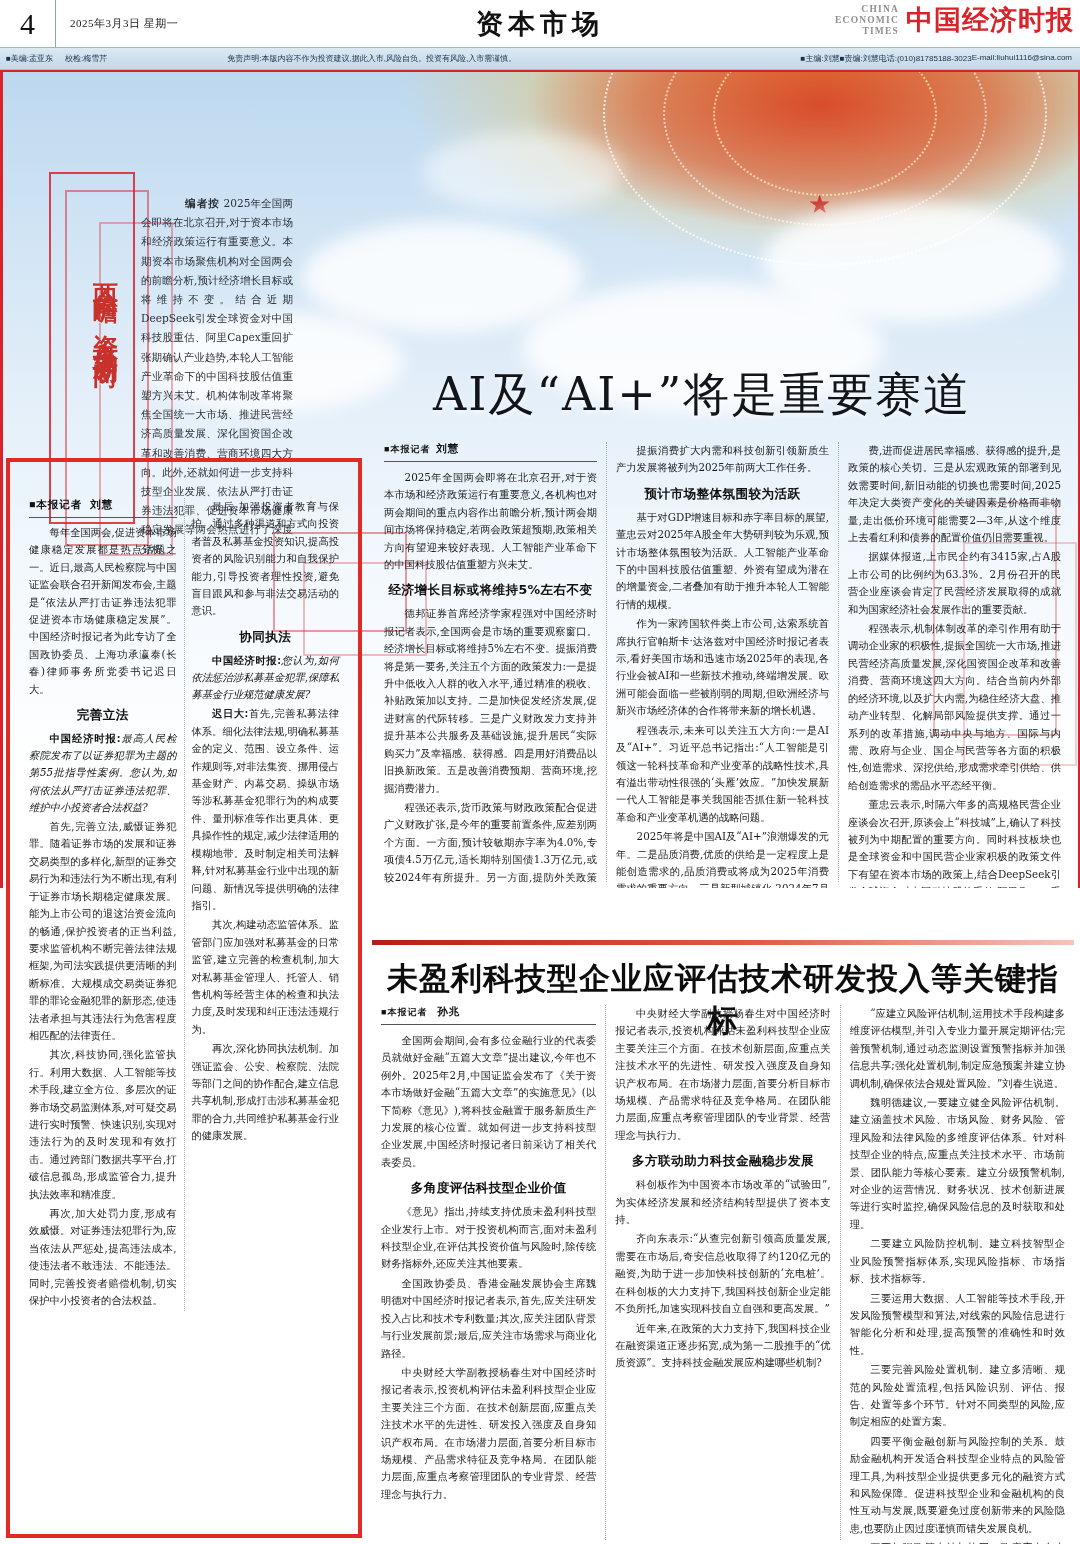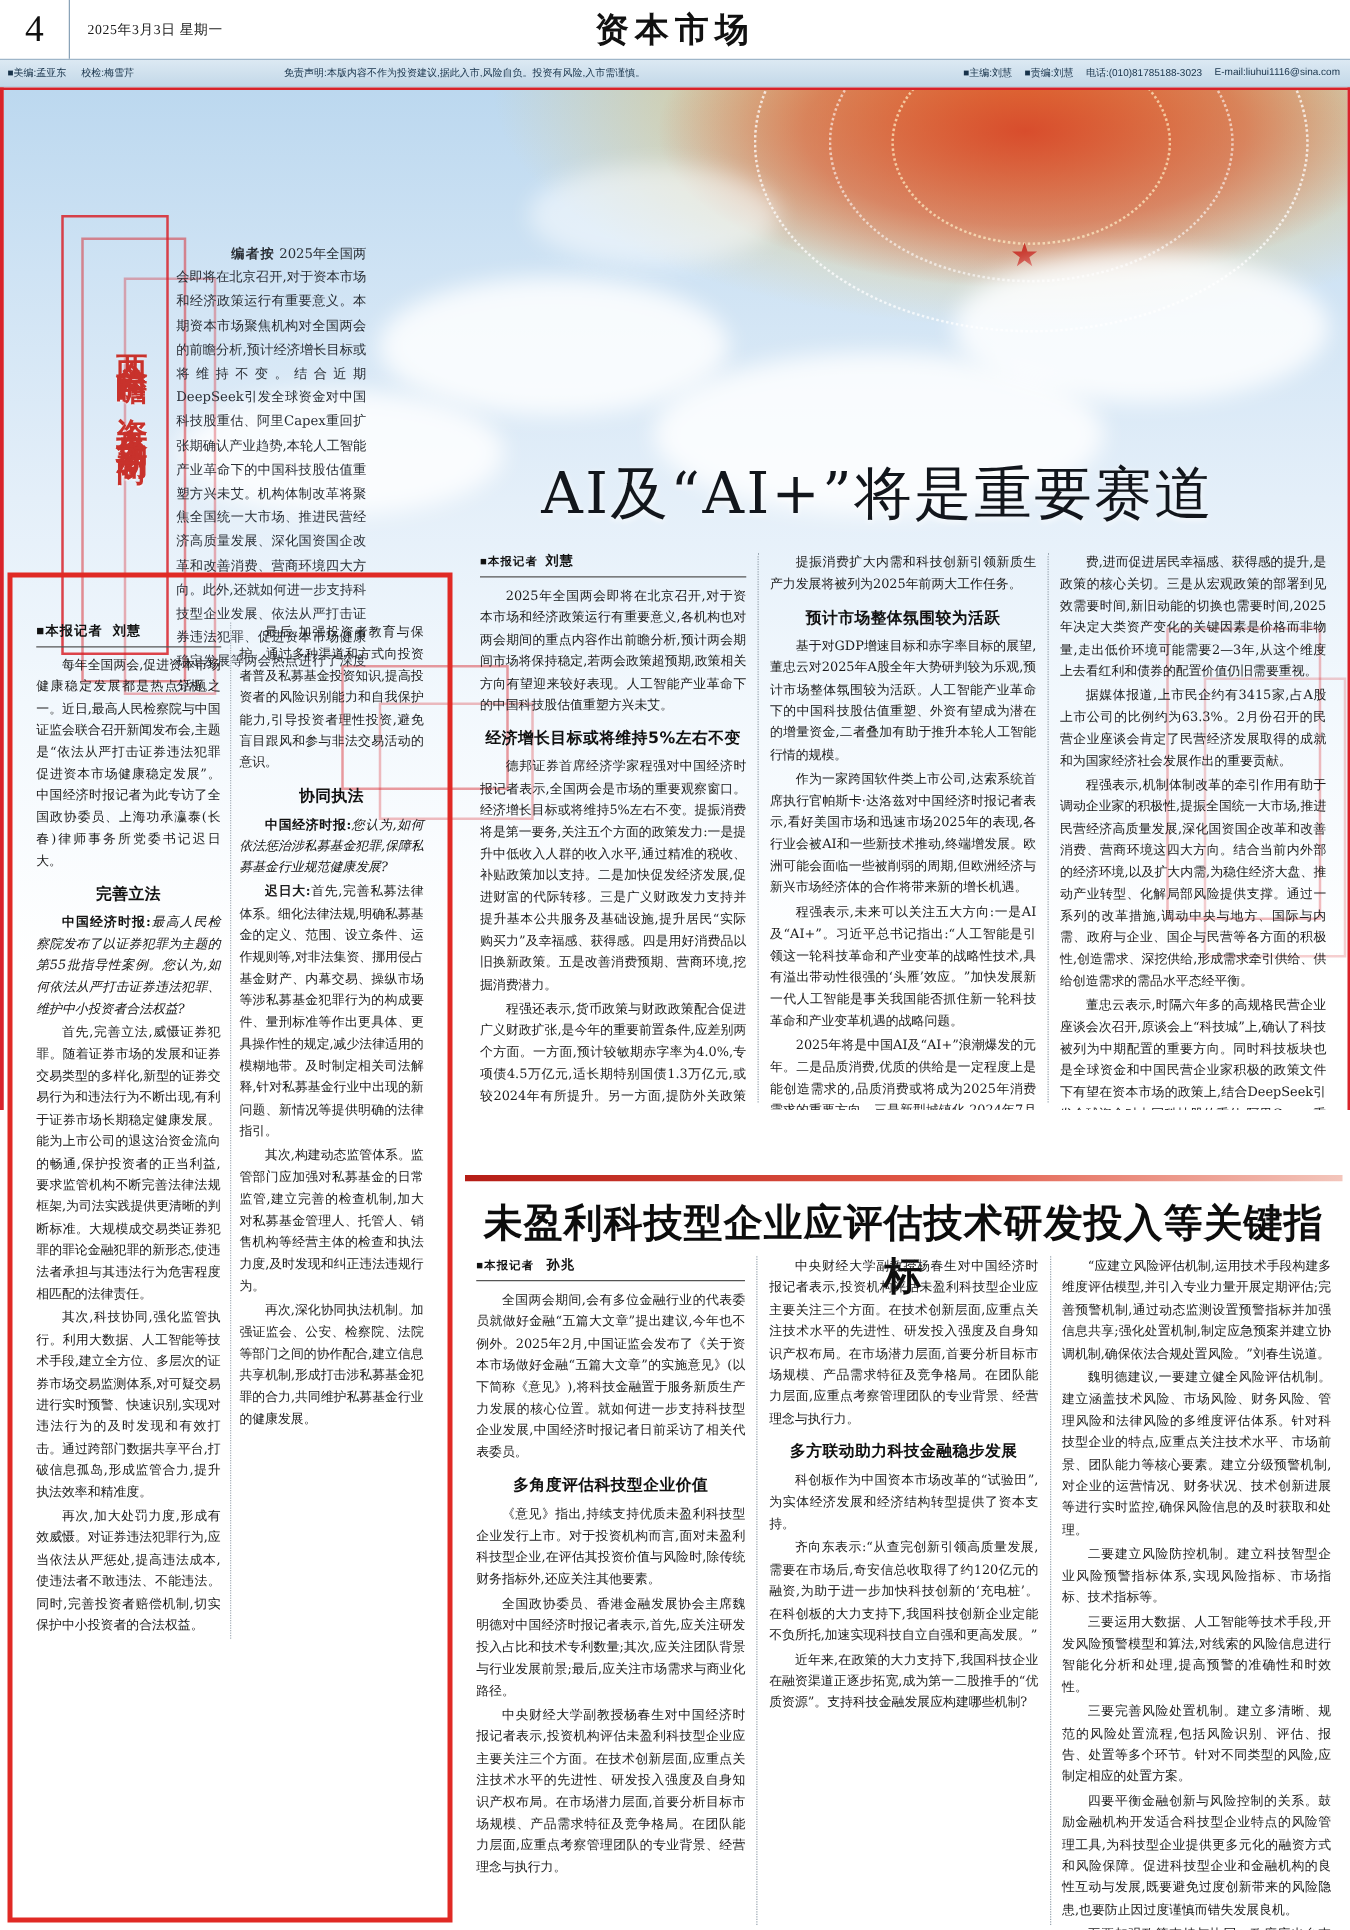--- a/index.html
+++ b/index.html
@@ -42,21 +42,21 @@
 
   
   .infobar{
     height:21px;background:linear-gradient(#dce9f3,#c3d8e8);
     border-bottom:1px solid #a9c0d2;
     display:flex;align-items:center;font-size:8px;color:#17324a;
     font-family:"Liberation Sans",sans-serif;
   }
   .ib-left{padding-left:6px;display:flex;gap:12px;}
   .ib-mid{flex:0 0 auto;margin-left:120px;}
-  .ib-right{margin-left:auto;padding-right:8px;display:flex;gap:10px;}
+  .ib-right{margin-left:auto;padding-right:8px;display:flex;}
 
   
   .banner{
     position:relative;height:818px;overflow:hidden;
     border-left:3px solid #d8232a;border-top:2px solid #d8232a;border-right:2px solid #d8232a;
     box-sizing:border-box;
     background:
       radial-gradient(ellipse 420px 180px at 76% 4%, rgba(214,60,35,.88) 0%, rgba(214,60,35,.5) 42%, rgba(230,140,60,0) 70%),
       radial-gradient(ellipse 560px 250px at 76% 0%, rgba(246,190,60,.85) 0%, rgba(246,190,60,.35) 48%, rgba(246,200,90,0) 76%),
       linear-gradient(180deg,#bcd8ef 0%,#cfe3f4 18%,#e4eff9 40%,#f2f8fd 60%,#ffffff 86%,#ffffff 100%);
@@ -166,20 +166,28 @@
 <body>
 
 <div class="page">
 
   <div class="masthead">
     <div class="pagenum-box">
       <span class="pagenum">4</span>
     </div>
     <span class="mast-date">2025年3月3日  星期一</span>
     <div class="mast-center">资本市场</div>
+    <div class="mast-right">
+      <div class="mast-en">
+        <div>CHINA</div>
+        <div>ECONOMIC</div>
+        <div>TIMES</div>
+      </div>
+      <div class="mast-cn">中国经济时报</div>
+    </div>
   </div>
 
   <div class="infobar">
     <div class="ib-left">
       <span>■美编:孟亚东</span>
       <span>校检:梅雪芹</span>
     </div>
     <div class="ib-mid">免责声明:本版内容不作为投资建议,据此入市,风险自负。投资有风险,入市需谨慎。</div>
     <div class="ib-right">
       <span>■主编:刘慧</span>

